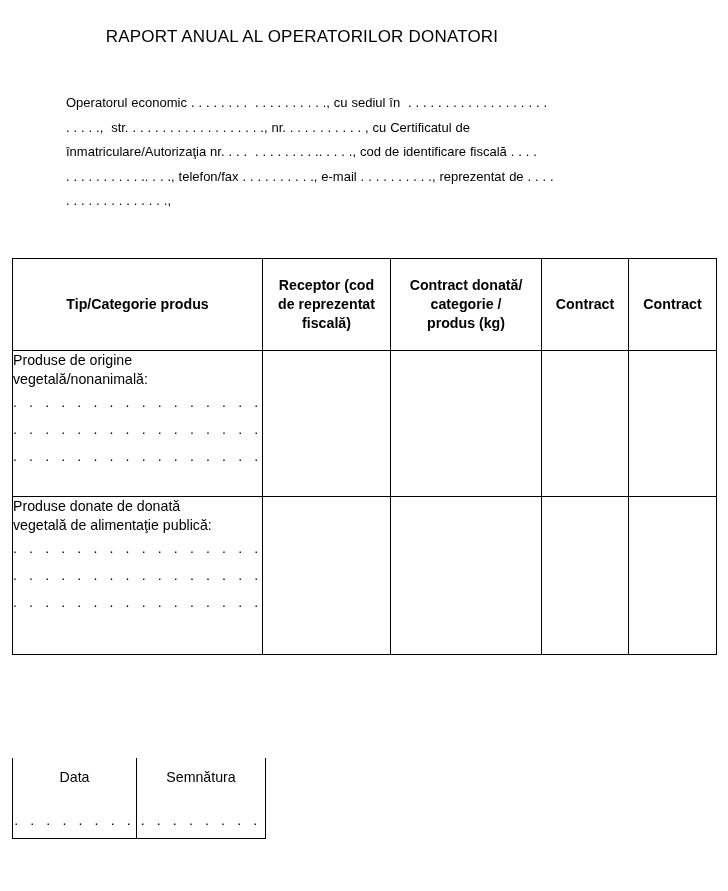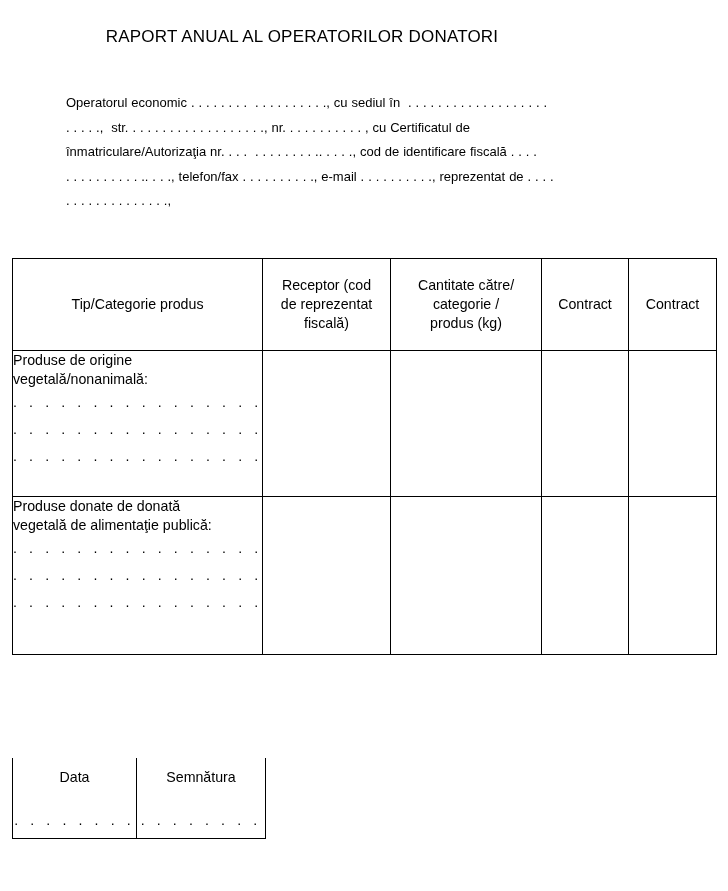--- a/index.html
+++ b/index.html
@@ -68,20 +68,21 @@
   col.c-cant     { width: 151px; }
   col.c-contract { width: 87px;  }
   col.c-valoare  { width: 88px;  }
 
   
   tr.head td {
     text-align: center;
     vertical-align: middle;
     height: 79px;
     padding: 6px 5px;
+    font-weight: bold;
   }
   tr.head td .hdr-line { display: block; }
 
   
   td.cat-cell {
     padding: 9px 0 10px 8px;
   }
   .cat-title { display: block; }
   .dots-block { margin-top: 14px; }
   .dots-line {
@@ -158,21 +159,21 @@
       <tr class="head">
         <td>
           <span class="hdr-line">Tip/Categorie produs</span>
         </td>
         <td>
           <span class="hdr-line">Receptor (cod</span>
           <span class="hdr-line">de reprezentat</span>
           <span class="hdr-line">fiscală)</span>
         </td>
         <td>
-          <span class="hdr-line">Cantitate către/</span>
+          <span class="hdr-line">Contract donată/</span>
           <span class="hdr-line">categorie /</span>
           <span class="hdr-line">produs (kg)</span>
         </td>
         <td>
           <span class="hdr-line">Contract</span>
         </td>
         <td>
           <span class="hdr-line">Contract</span>
         </td>
       </tr>

